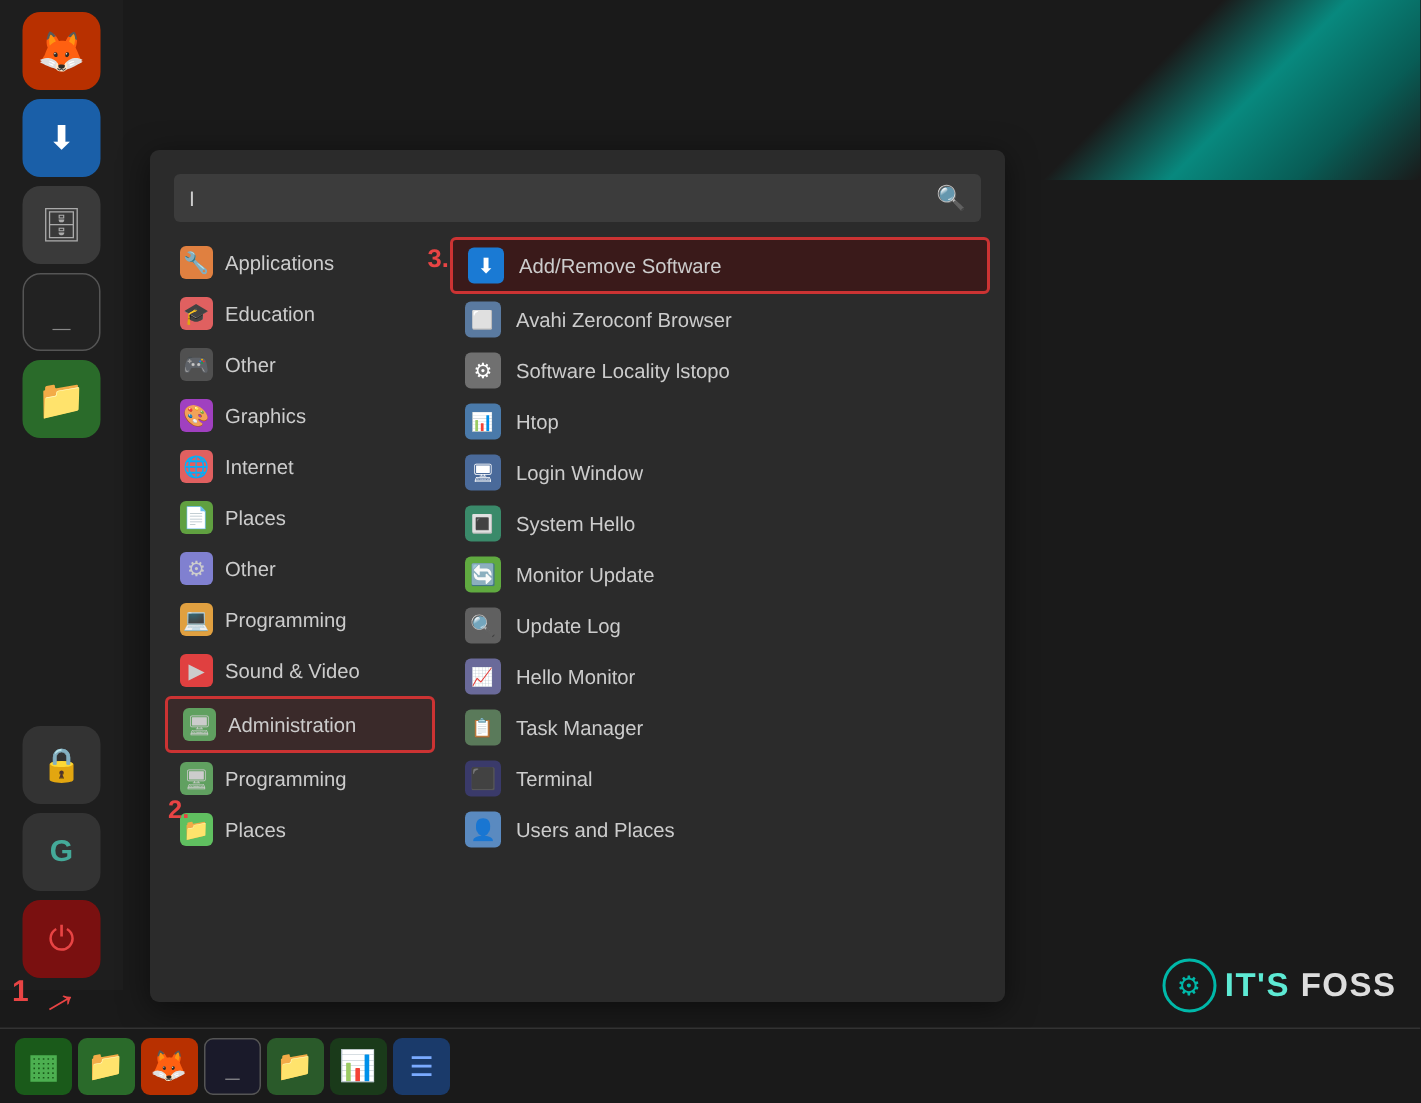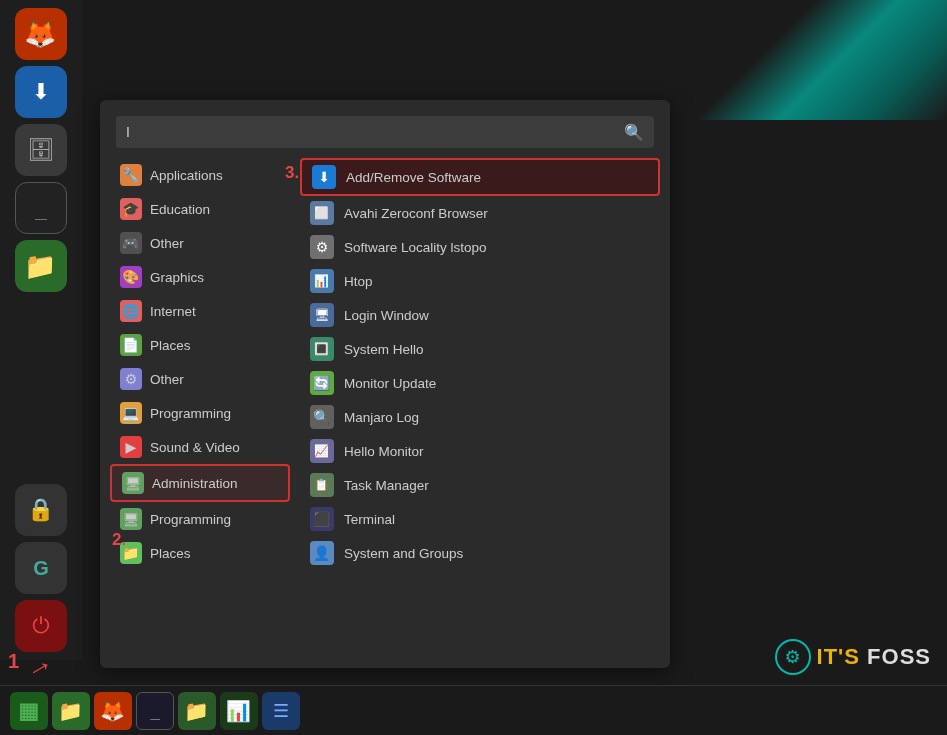--- a/index.html
+++ b/index.html
@@ -202,21 +202,21 @@
     }
 
     .brand-text {
       font-size: 22px;
       font-weight: bold;
       color: #ddd;
       letter-spacing: 1px;
     }
 
     .brand-text span {
-      color: #eab308;
+      color: #5eead4;
     }
 
     
     ::-webkit-scrollbar { width: 4px; }
     ::-webkit-scrollbar-track { background: transparent; }
     ::-webkit-scrollbar-thumb { background: #555; border-radius: 2px; }
   </style>
 </head>
 <body>
 
@@ -320,37 +320,37 @@
       <div class="app-item">
         <div class="app-icon" style="background:#3a8a6a; color:white; font-size:12px;">🔳</div>
         <span>System Hello</span>
       </div>
       <div class="app-item">
         <div class="app-icon" style="background:#60aa40; color:white; font-size:14px;">🔄</div>
         <span>Monitor Update</span>
       </div>
       <div class="app-item">
         <div class="app-icon" style="background:#606060; color:white; font-size:14px;">🔍</div>
-        <span>Manjaro Log</span>
+        <span>Update Log</span>
       </div>
       <div class="app-item">
         <div class="app-icon" style="background:#6a6a9a; color:white; font-size:12px;">📈</div>
         <span>Hello Monitor</span>
       </div>
       <div class="app-item">
         <div class="app-icon" style="background:#5a7a5a; color:white; font-size:12px;">📋</div>
         <span>Task Manager</span>
       </div>
       <div class="app-item">
         <div class="app-icon" style="background:#3a3a6a; color:white; font-size:14px;">⬛</div>
         <span>Terminal</span>
       </div>
       <div class="app-item">
         <div class="app-icon" style="background:#5a8ac0; color:white; font-size:14px;">👤</div>
-        <span>System and Groups</span>
+        <span>Users and Places</span>
       </div>
     </div>
   </div>
 </div>
 
 <div class="step-label" style="left:112px; top:530px; font-size:17px; color:#e84444;">2.</div>
 
 <div class="step-label" style="left:285px; top:163px; font-size:17px; color:#e84444;">3.</div>
 
 <div style="position:absolute; bottom:62px; left:8px; color:#e84444; font-size:20px; font-weight:bold;">1</div>

